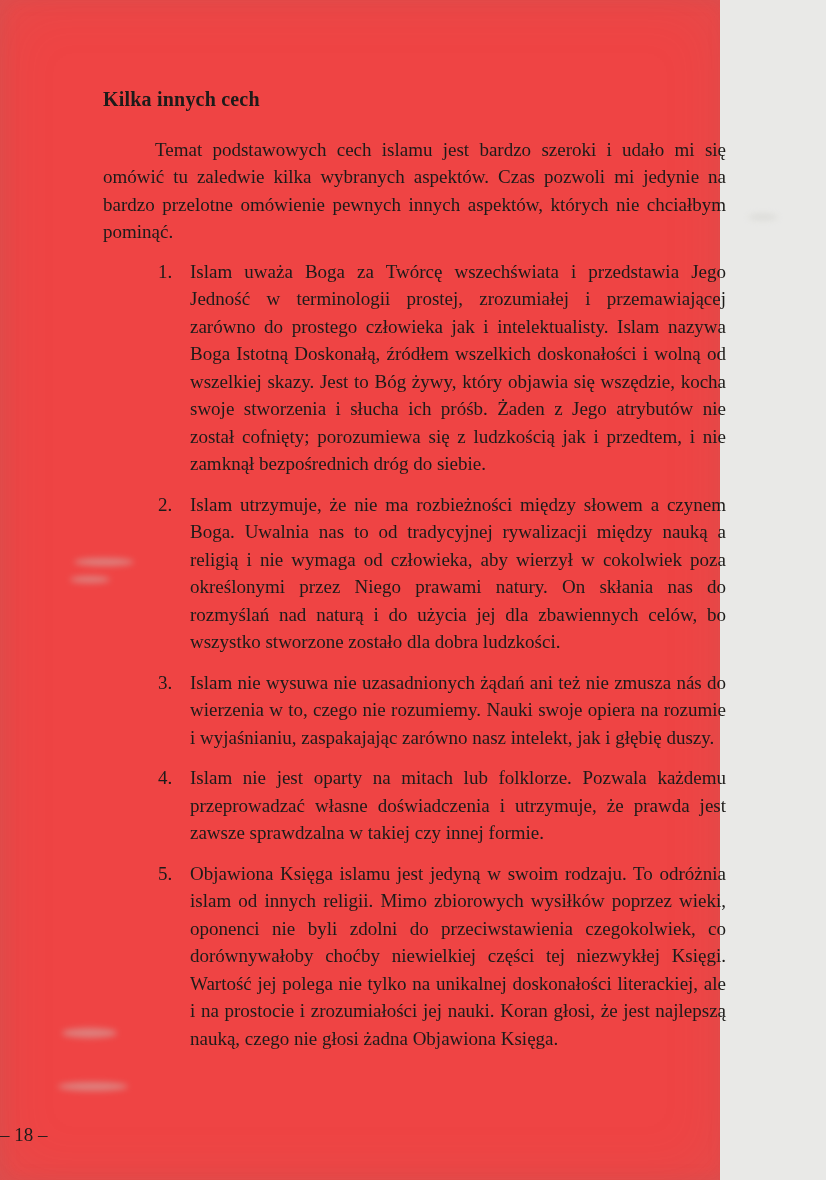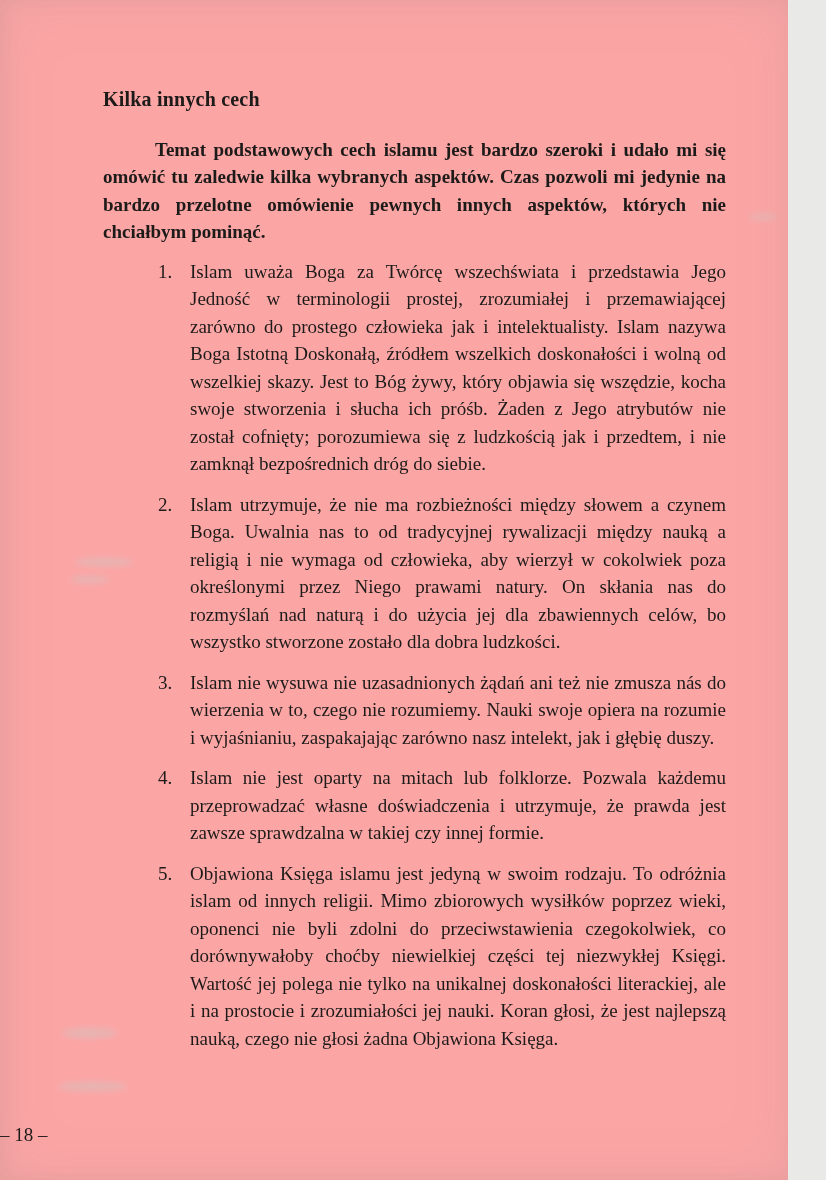--- a/index.html
+++ b/index.html
@@ -5,23 +5,23 @@
   html, body {
     margin: 0;
     padding: 0;
     width: 826px;
     height: 1180px;
     overflow: hidden;
     background: #e9e9e7;
   }
   .scan-page {
     position: relative;
-    width: 788px;
+    width: 720px;
     height: 1180px;
-    background: #fca5a5;
+    background: #ef4444;
     box-shadow: inset 0 0 60px rgba(140,140,130,0.12), inset 4px 0 18px rgba(120,120,115,0.10);
     font-family: "Liberation Serif", "DejaVu Serif", serif;
     color: #1d1b19;
   }
   .text-block {
     position: absolute;
     left: 103px;
     top: 86px;
     width: 623px;
     font-size: 19px;
@@ -30,21 +30,20 @@
   .heading {
     font-size: 20px;
     font-weight: bold;
     margin: 0 0 22px 0;
     letter-spacing: 0.2px;
   }
   .intro {
     margin: 0 0 12px 0;
     text-indent: 52px;
     text-align: justify;
-    font-weight: bold;
   }
   .feature-list {
     margin: 0;
     padding: 0;
     list-style: none;
   }
   .list-item {
     position: relative;
     padding-left: 87px;
     margin: 0 0 13px 0;

